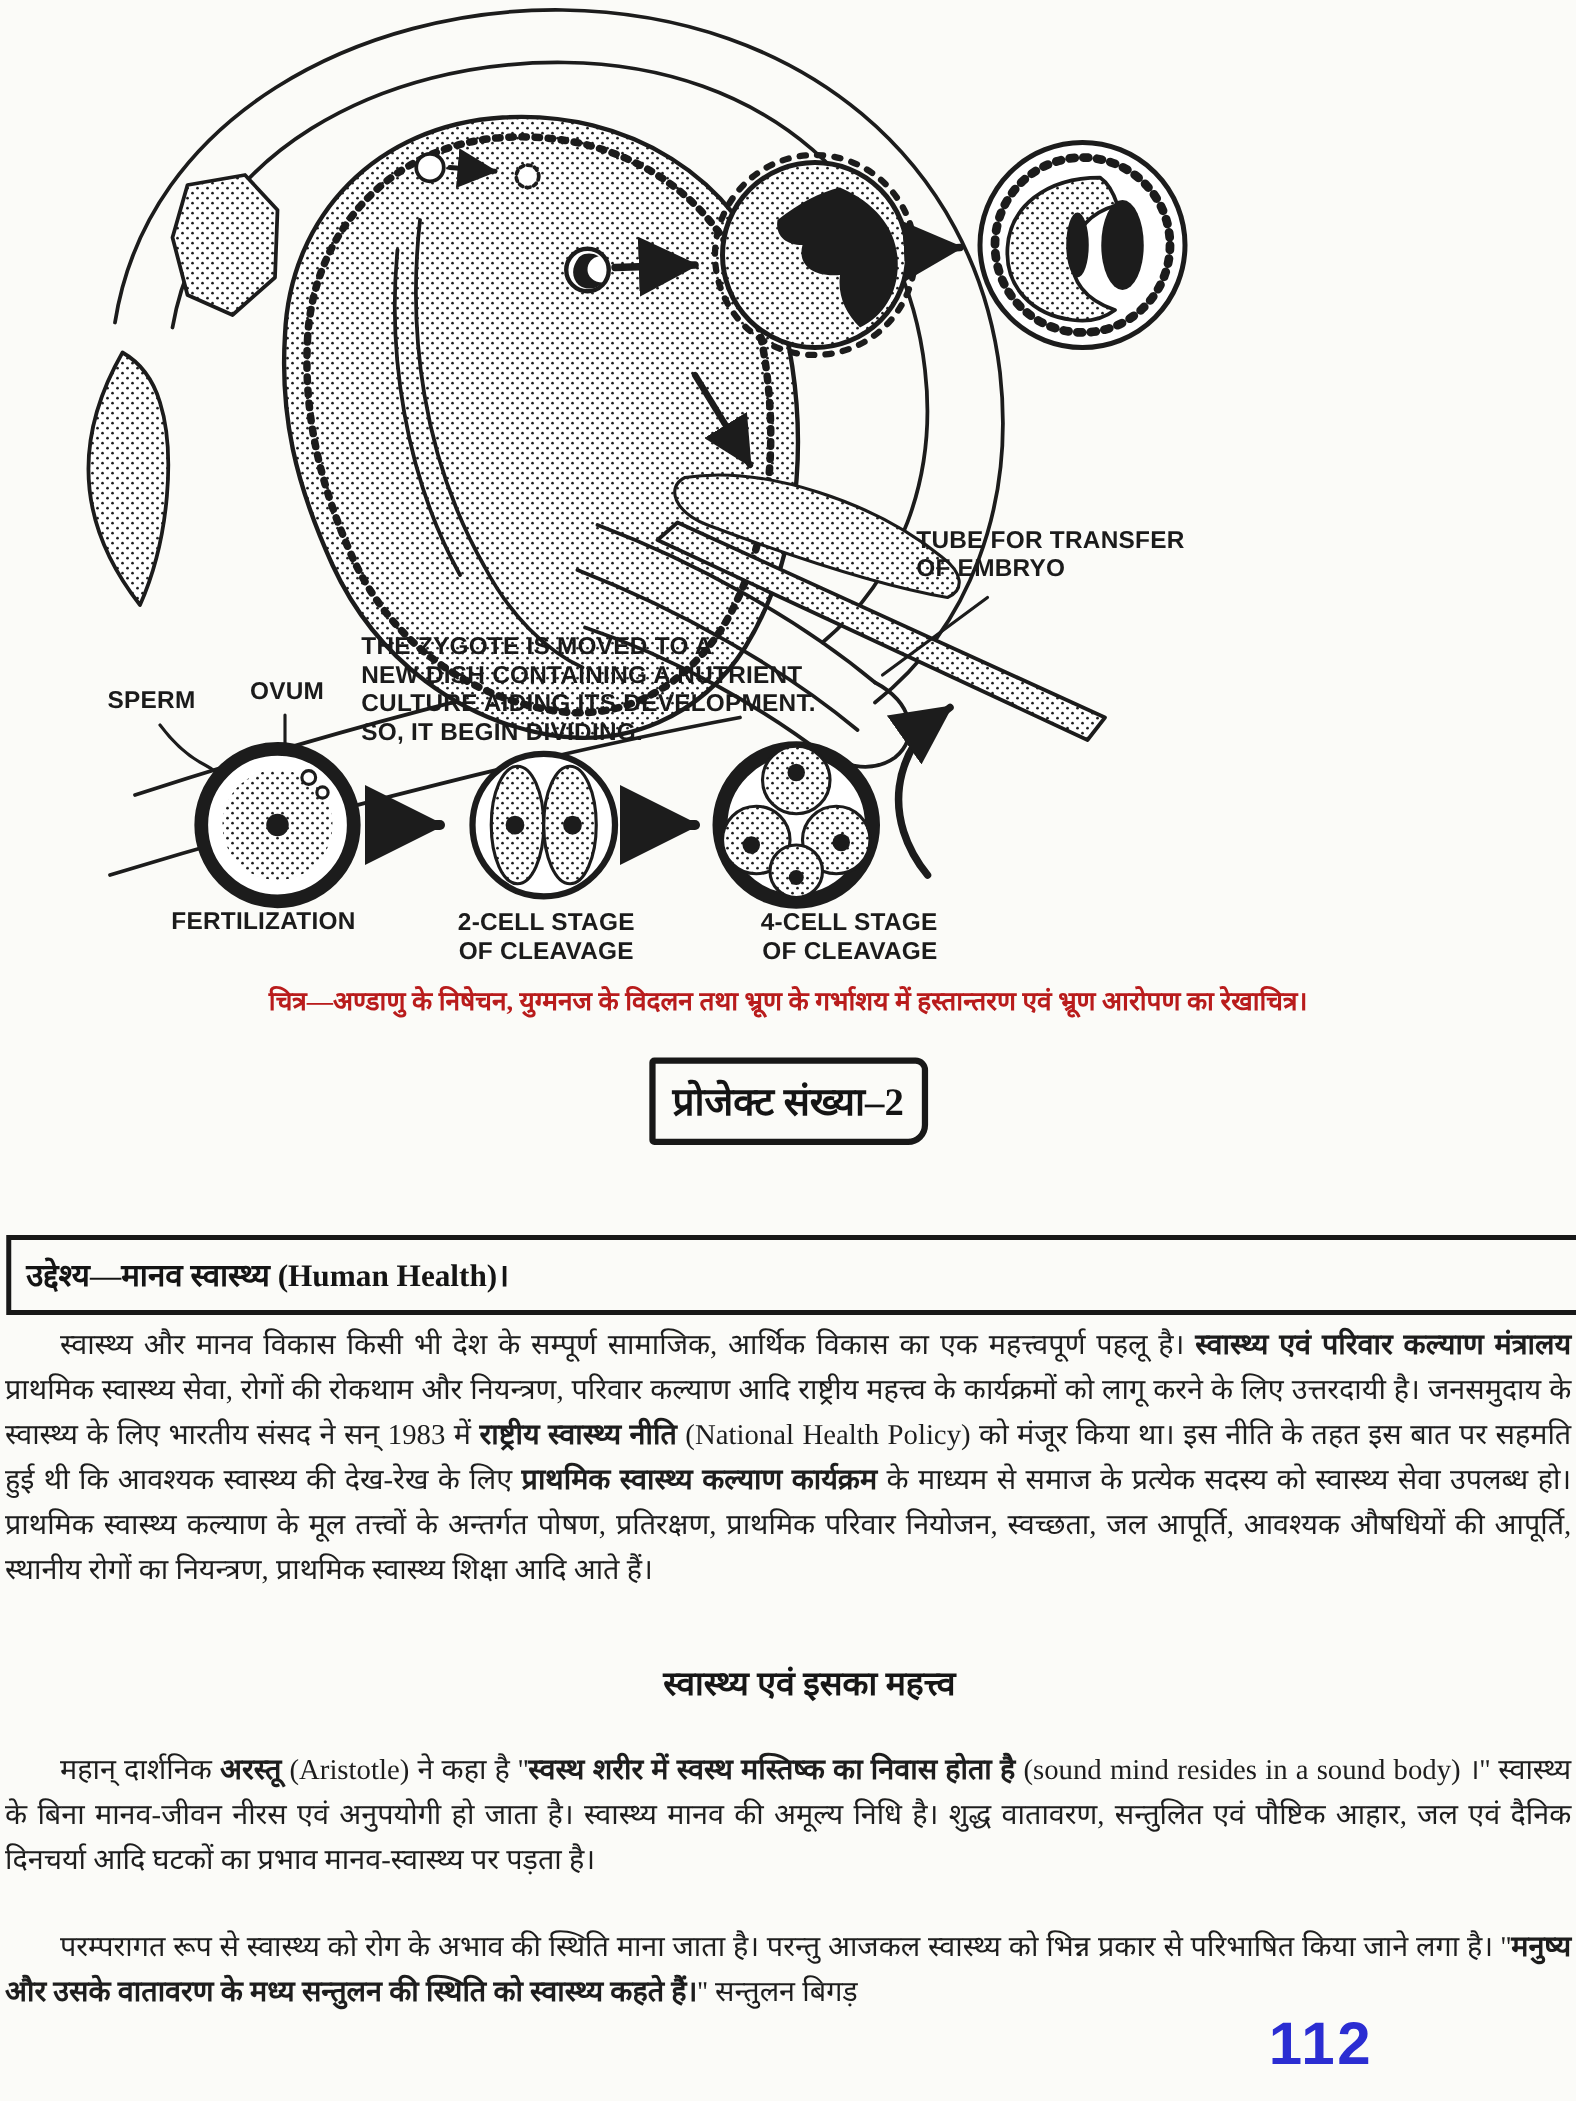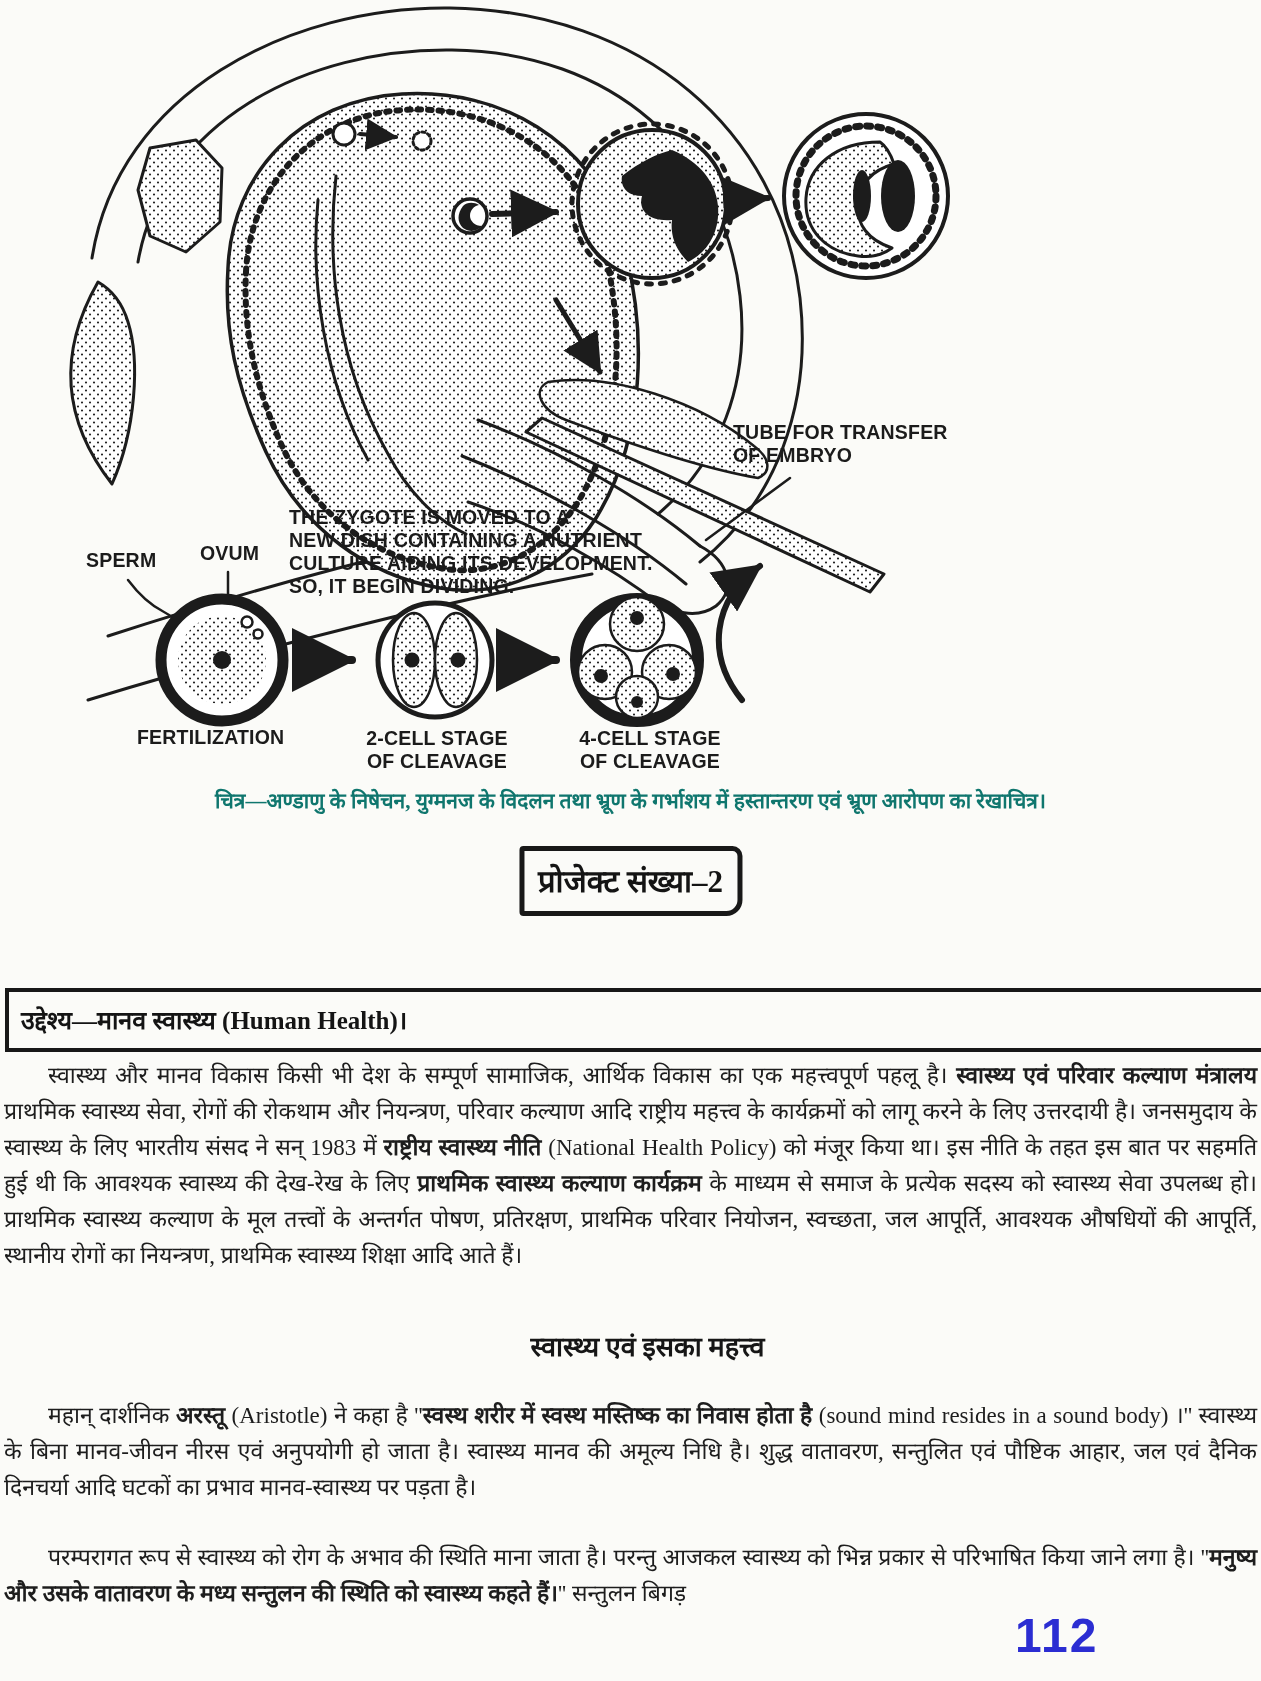--- a/index.html
+++ b/index.html
@@ -17,21 +17,21 @@
   .lbl{
     position:absolute;
     font-family:"Liberation Sans", sans-serif;
     font-weight:700;font-size:19.5px;line-height:23px;
     color:#1b1b1b;white-space:pre-line;letter-spacing:.2px;
   }
   .lbl.center{text-align:center;}
   
   .caption{
     position:absolute;top:786px;left:0;width:100%;
-    text-align:center;font-size:21px;font-weight:700;color:#0f766e;
+    text-align:center;font-size:21px;font-weight:700;color:#b91c1c;
   }
   
   .project-box{
     position:absolute;top:846px;left:50%;transform:translateX(-50%);
     border:5px solid #181818;border-radius:4px 10px 16px 4px;
     padding:8px 14px 10px;
     font-size:31px;font-weight:700;color:#141414;
     background:#fbfbf8;white-space:nowrap;
   }
   
@@ -174,21 +174,21 @@
     <div class="lbl" style="left:200px;top:542px;">OVUM</div>
     <div class="lbl" style="left:733px;top:421px;">TUBE FOR TRANSFER
 OF EMBRYO</div>
     <div class="lbl" style="left:289px;top:506px;">THE ZYGOTE IS MOVED TO A
 NEW DISH CONTAINING A NUTRIENT
 CULTURE AIDING ITS DEVELOPMENT.
 SO, IT BEGIN DIVIDING.</div>
     <div class="lbl" style="left:137px;top:726px;">FERTILIZATION</div>
     <div class="lbl center" style="left:347px;top:727px;width:180px;">2-CELL STAGE
 OF CLEAVAGE</div>
-    <div class="lbl center" style="left:550px;top:727px;width:200px;">4-CELL STAGE
+    <div class="lbl center" style="left:550px;top:727px;width:200px;text-align:right;">4-CELL STAGE
 OF CLEAVAGE</div>
   </div>
 
   <div class="caption">चित्र—अण्डाणु के निषेचन, युग्मनज के विदलन तथा भ्रूण के गर्भाशय में हस्तान्तरण एवं भ्रूण आरोपण का रेखाचित्र।</div>
 
   <div class="project-box">प्रोजेक्ट संख्या–2</div>
 
   <div class="objective-box">उद्देश्य—मानव स्वास्थ्य (Human Health)।</div>
 
   <p class="body-para p1"><span>स्वास्थ्य और मानव विकास किसी भी देश के सम्पूर्ण सामाजिक, आर्थिक विकास का एक महत्त्वपूर्ण पहलू है। </span><b>स्वास्थ्य एवं परिवार कल्याण मंत्रालय</b><span> प्राथमिक स्वास्थ्य सेवा, रोगों की रोकथाम और नियन्त्रण, परिवार कल्याण आदि राष्ट्रीय महत्त्व के कार्यक्रमों को लागू करने के लिए उत्तरदायी है। जनसमुदाय के स्वास्थ्य के लिए भारतीय संसद ने सन् 1983 में </span><b>राष्ट्रीय स्वास्थ्य नीति</b><span> (National Health Policy) को मंजूर किया था। इस नीति के तहत इस बात पर सहमति हुई थी कि आवश्यक स्वास्थ्य की देख-रेख के लिए </span><b>प्राथमिक स्वास्थ्य कल्याण कार्यक्रम</b><span> के माध्यम से समाज के प्रत्येक सदस्य को स्वास्थ्य सेवा उपलब्ध हो। प्राथमिक स्वास्थ्य कल्याण के मूल तत्त्वों के अन्तर्गत पोषण, प्रतिरक्षण, प्राथमिक परिवार नियोजन, स्वच्छता, जल आपूर्ति, आवश्यक औषधियों की आपूर्ति, स्थानीय रोगों का नियन्त्रण, प्राथमिक स्वास्थ्य शिक्षा आदि आते हैं।</span></p>

